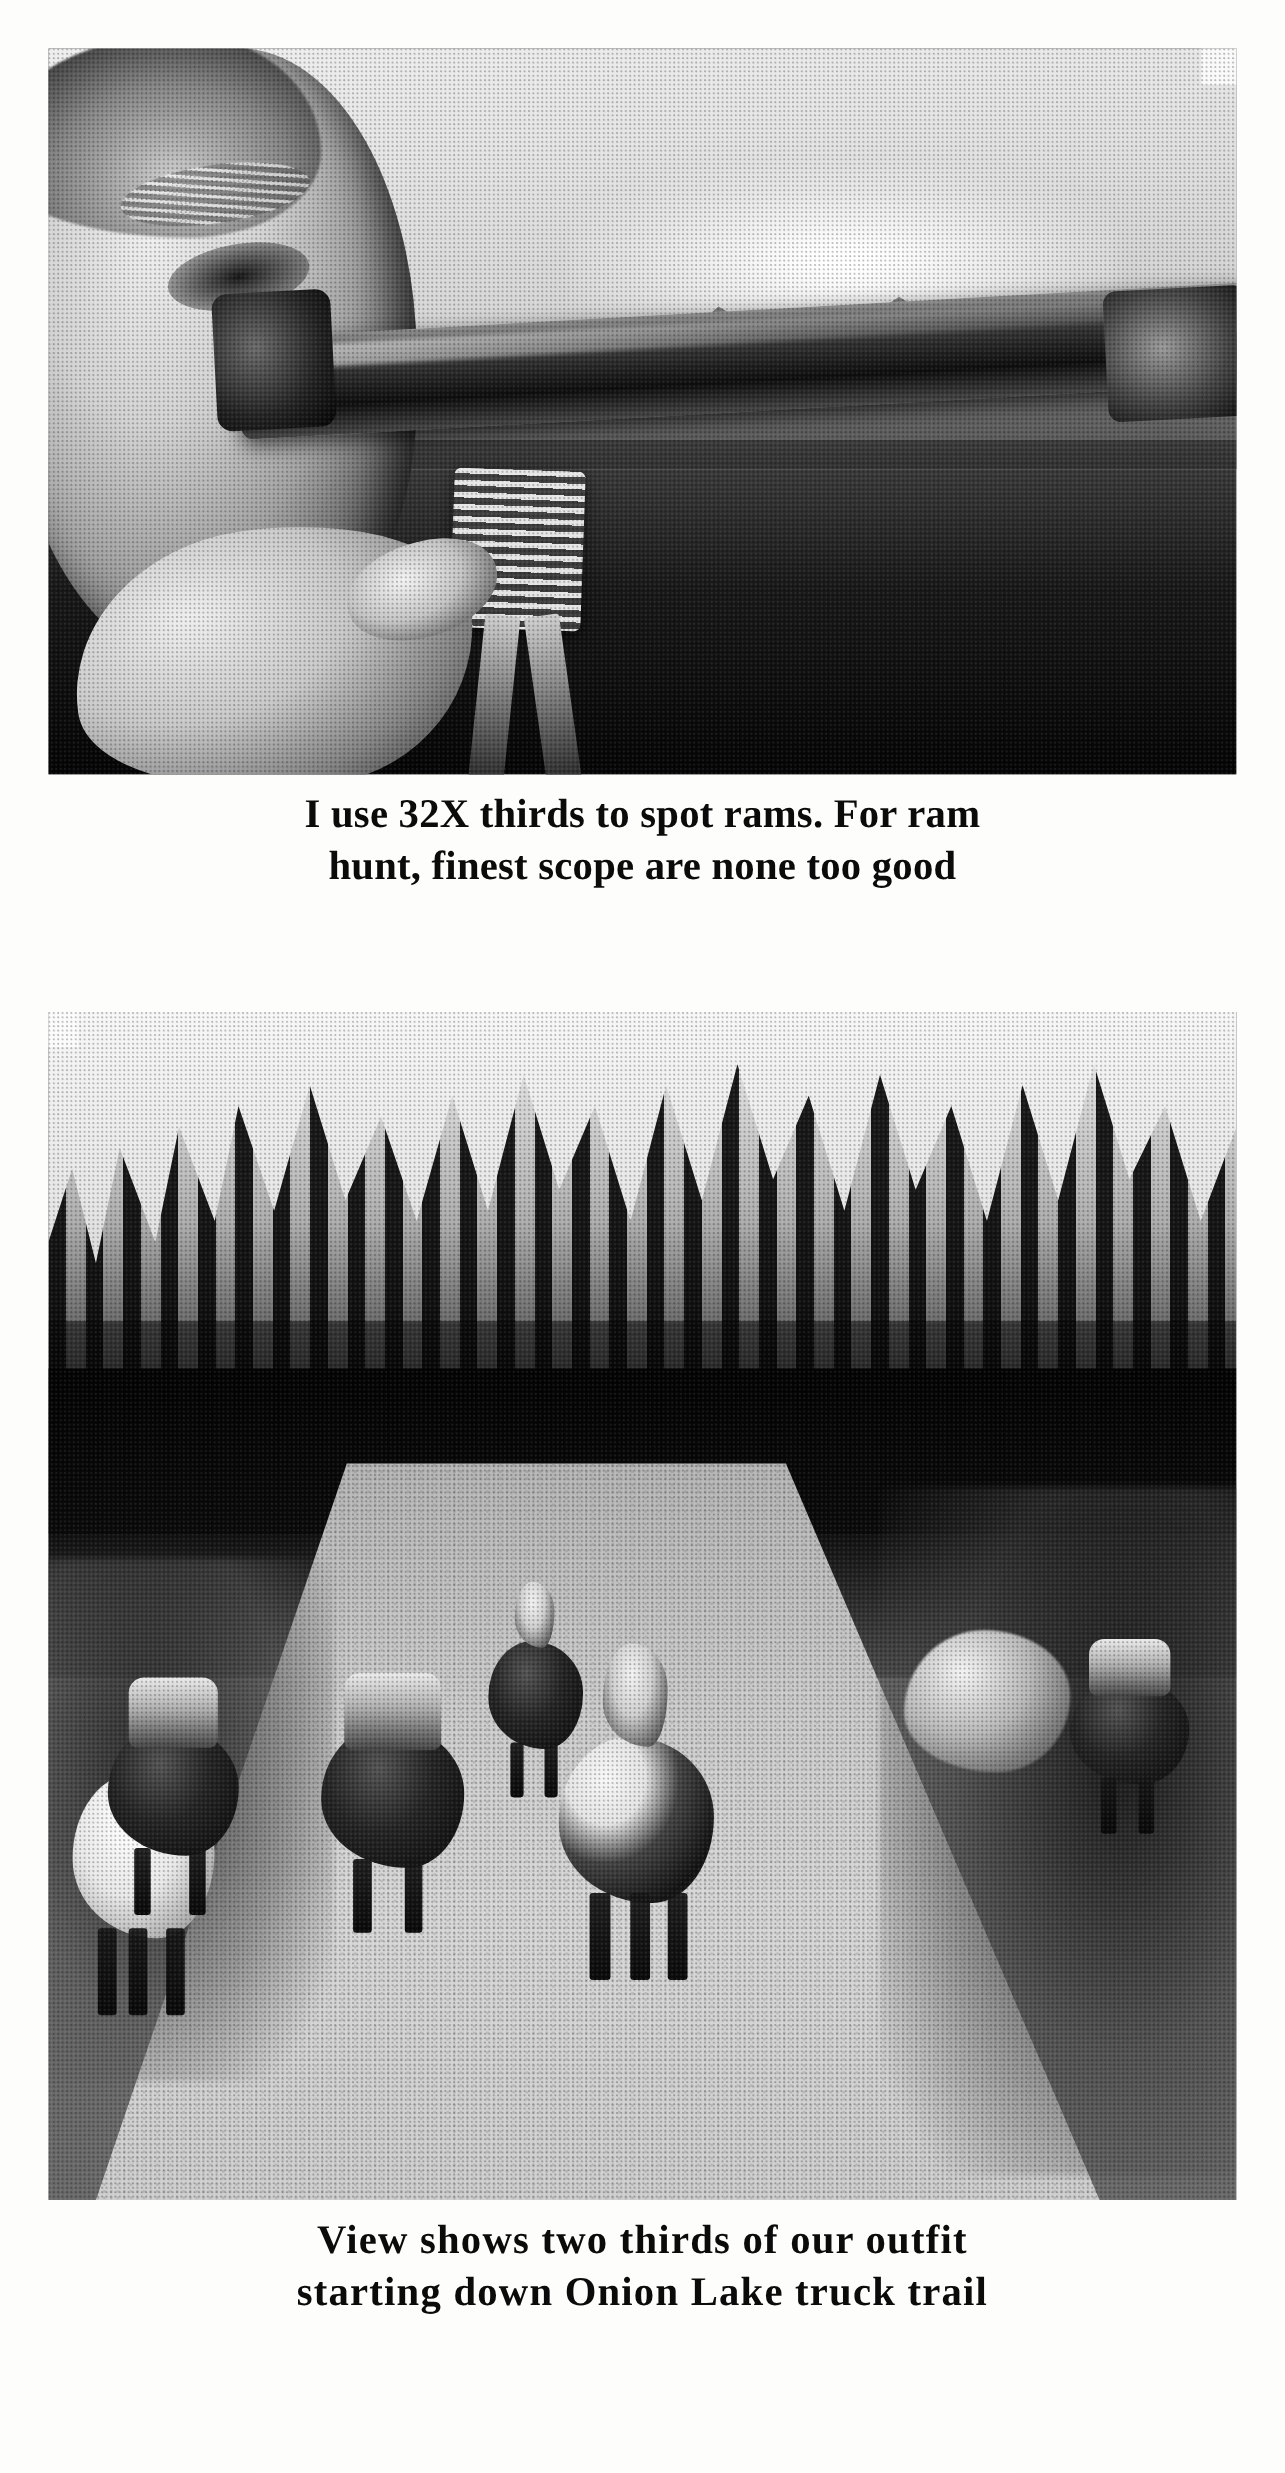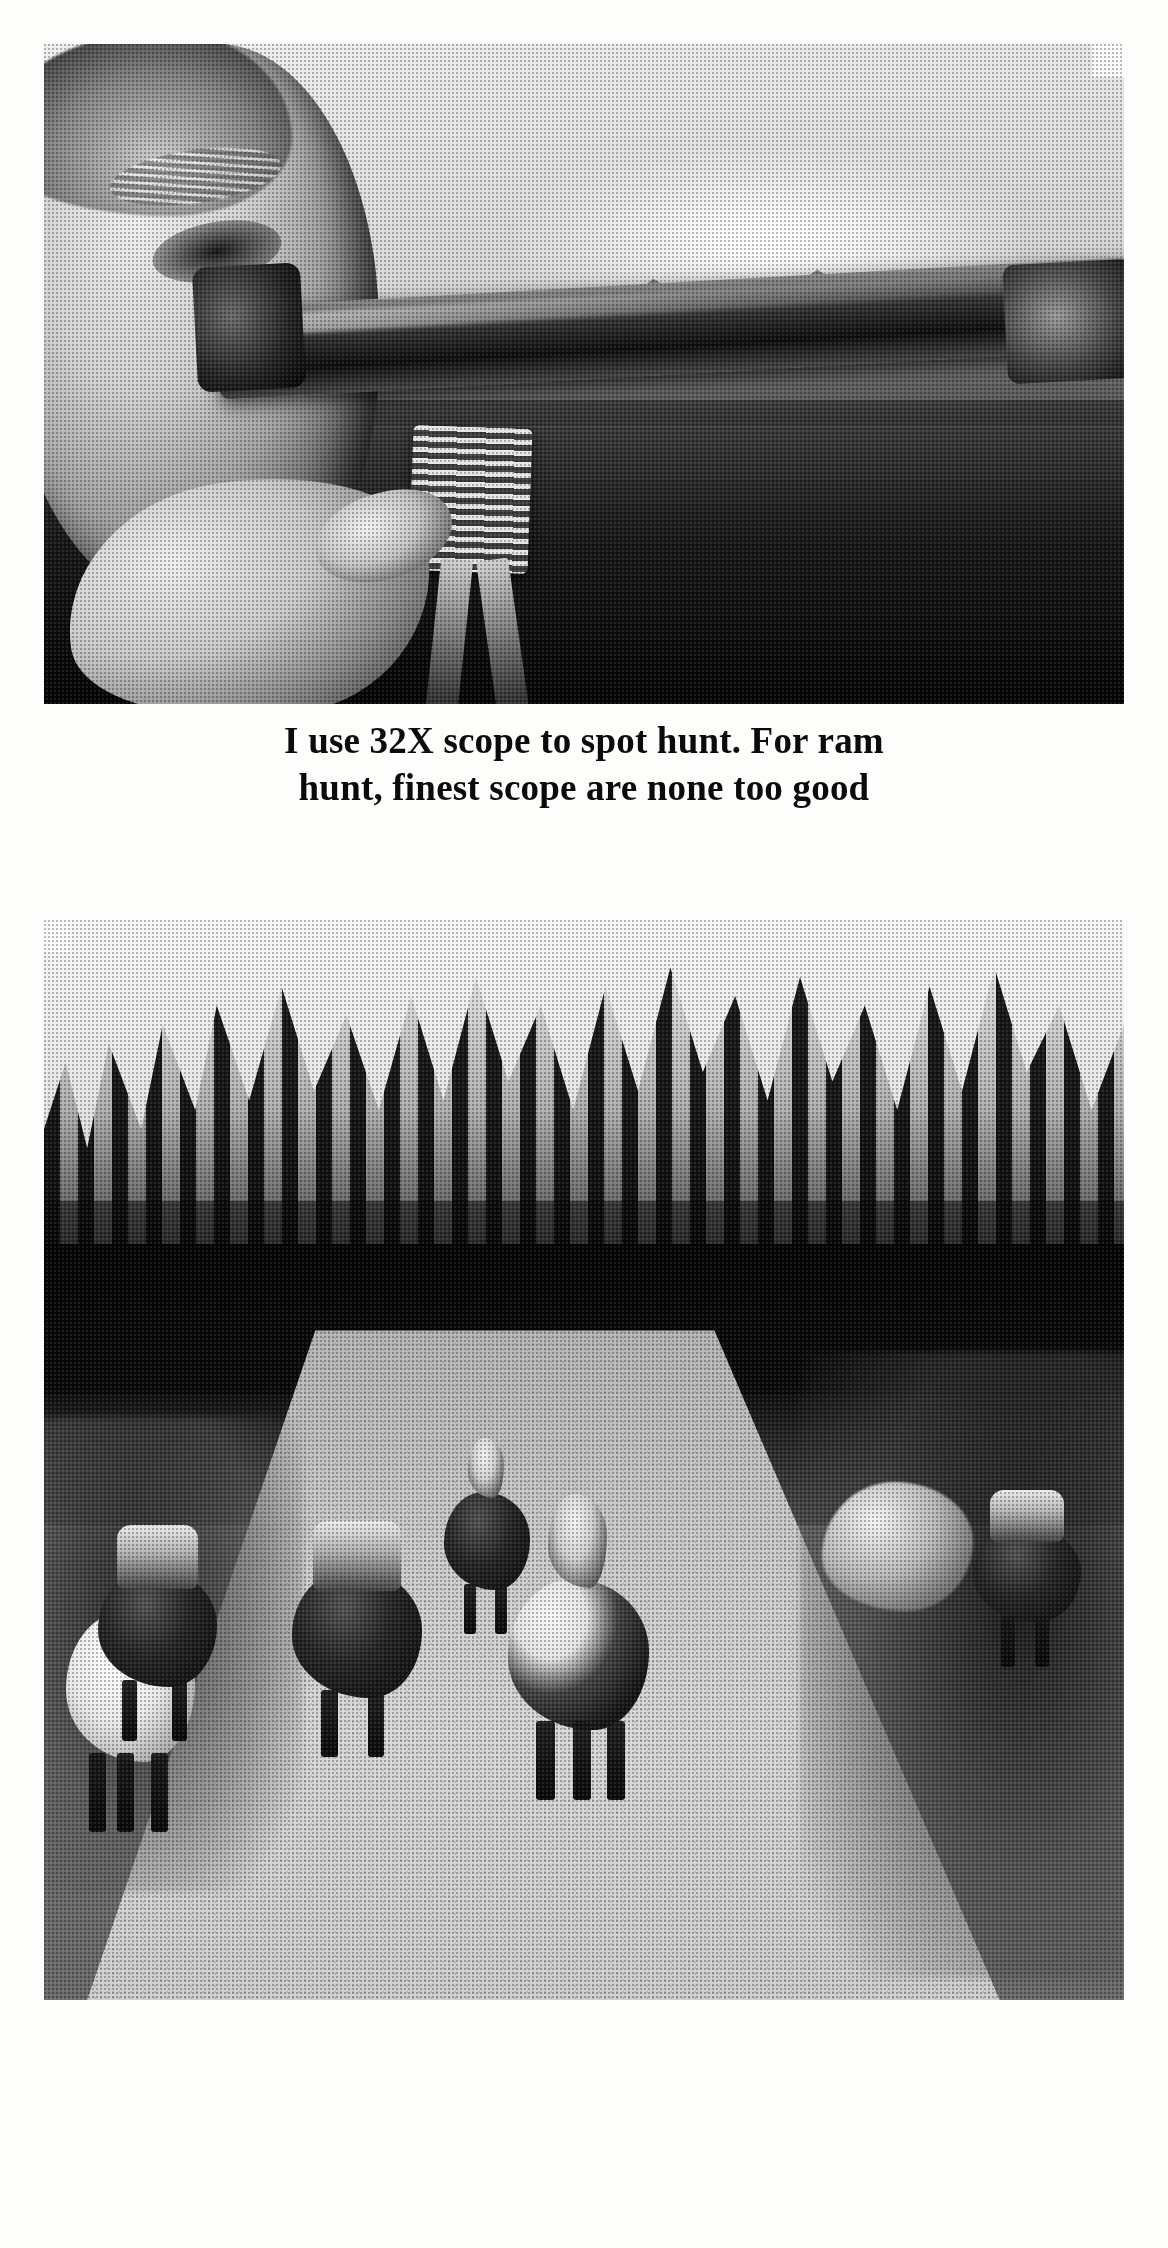--- a/index.html
+++ b/index.html
@@ -358,21 +358,21 @@
       <div class="tripod-head"></div>
       <div class="tripod-leg-a"></div>
       <div class="tripod-leg-b"></div>
 
       <div class="arm"></div>
       <div class="hand"></div>
       <div class="white-notch"></div>
     </div>
 
     <div class="caption" id="caption-scope">
-      <span class="line">I use 32X scope to spot hunt. For ram</span>
+      <span class="line">I use 32X thirds to spot rams. For ram</span>
       <span class="line">hunt, finest scope are none too good</span>
     </div>
   </div>
 
   <div class="figure" id="figure-outfit">
 
     <div class="photo" id="photo-outfit">
       <div class="p2-sky"></div>
       <div class="p2-treeline"></div>
       <div class="p2-dark-band"></div>
@@ -421,15 +421,19 @@
       <div class="animal dark-horse" id="animal-pack-right">
         <div class="a-body"></div>
         <div class="pack"></div>
         <div class="a-leg" style="left:26%"></div>
         <div class="a-leg" style="left:58%"></div>
       </div>
 
       <div class="p2-white-flare"></div>
     </div>
 
+    <div class="caption" id="caption-outfit">
+      <span class="line">View shows two thirds of our outfit</span>
+      <span class="line">starting down Onion Lake truck trail</span>
+    </div>
   </div>
 
 </div>
 
 </body></html>

